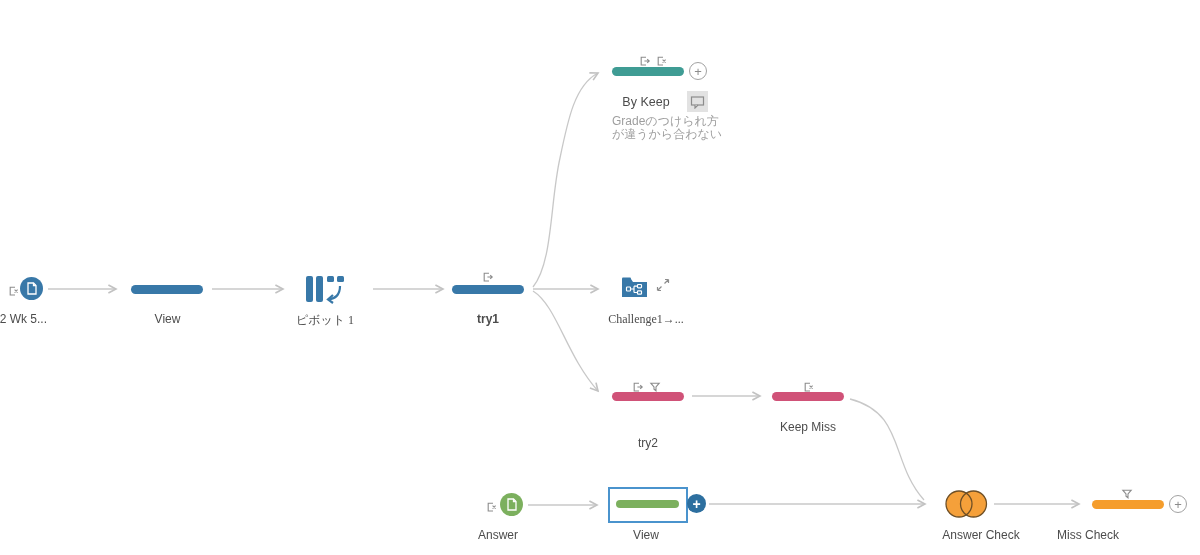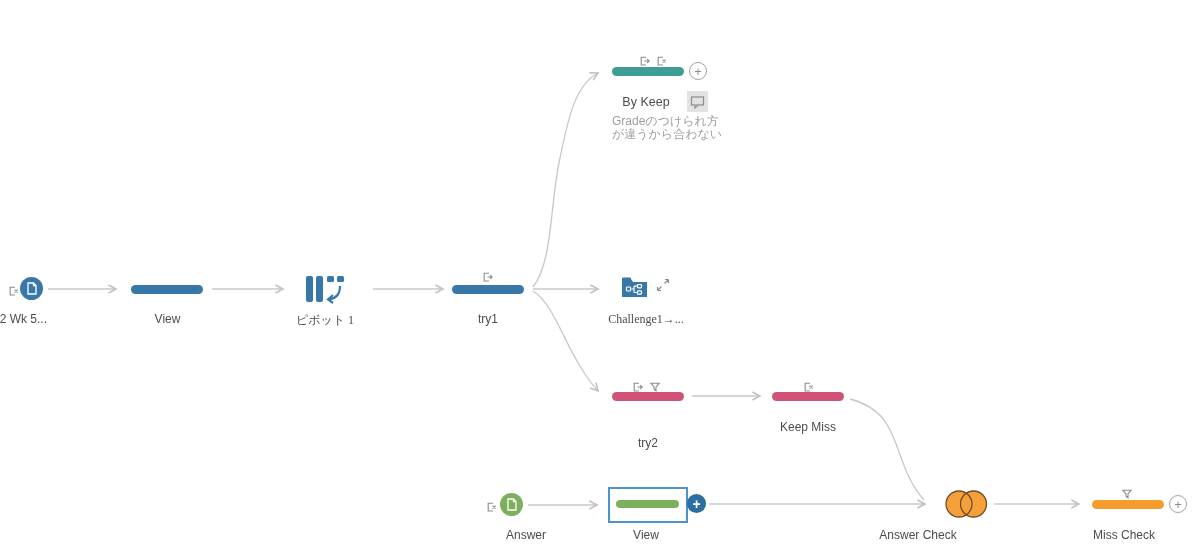--- a/index.html
+++ b/index.html
@@ -71,21 +71,21 @@
   </div>
   <div class="node-label" style="left:285px;top:312px;width:80px;font-family:Liberation Serif, serif;">ピボット 1</div>
 
   <span class="badge" style="left:482px;top:269px;">
     <svg width="12" height="12" viewBox="0 0 12 12">
         <path d="M7,2.2 H2.2 V10 H7" fill="none" stroke="#8c8c8c" stroke-width="1.1"></path>
         <path d="M5.4,6 H10 M8.2,4.2 L10.2,6 L8.2,7.8" fill="none" stroke="#8c8c8c" stroke-width="1.1"></path>
       </svg>
   </span>
   <div class="bar" style="left:452px;top:285px;background:#3878a8;"></div>
-  <div class="node-label" style="left:452px;top:312px;width:72px;">try1</div>
+  <div class="node-label" style="left:452px;top:312px;width:72px;font-weight:bold;">try1</div>
 
   <span class="badge" style="left:639px;top:53px;">
     <svg width="12" height="12" viewBox="0 0 12 12">
         <path d="M7,2.2 H2.2 V10 H7" fill="none" stroke="#8c8c8c" stroke-width="1.1"></path>
         <path d="M5.4,6 H10 M8.2,4.2 L10.2,6 L8.2,7.8" fill="none" stroke="#8c8c8c" stroke-width="1.1"></path>
       </svg>
   </span>
   <span class="badge" style="left:656px;top:53px;">
     <svg width="12" height="12" viewBox="0 0 12 12">
         <path d="M7,2.2 H2.2 V10 H7" fill="none" stroke="#8c8c8c" stroke-width="1.1"></path>
@@ -154,43 +154,43 @@
         <path d="M7,2.2 H2.2 V10 H7" fill="none" stroke="#8c8c8c" stroke-width="1.1"></path>
         <path d="M6.6,4.6 L9.6,7.6 M9.6,4.6 L6.6,7.6" stroke="#8c8c8c" stroke-width="1.1"></path>
       </svg>
   </span>
   <div class="circle-node" style="left:500px;top:493px;background:#7cb05e;">
     <svg width="12" height="13" viewBox="0 0 12 13">
         <path d="M2,1 H7.5 L10,3.5 V12 H2 Z" fill="none" stroke="#ffffff" stroke-width="1.3"></path>
         <path d="M7.5,1 V3.5 H10" fill="none" stroke="#ffffff" stroke-width="1.3"></path>
       </svg>
   </div>
-  <div class="node-label" style="left:496px;top:528px;width:60px;">Answer</div>
+  <div class="node-label" style="left:468px;top:528px;width:60px;">Answer</div>
 
   <div class="selected-box"></div>
   <div class="bar" style="left:616px;top:500px;width:63px;height:8px;background:#7cb05e;"></div>
   <div class="plus-blue" style="left:687px;top:494px;">
       <span>+</span>
     </div>
   <div class="node-label" style="left:606px;top:528px;width:80px;">View</div>
 
   <div style="position:absolute;left:943px;top:489px;">
     <svg width="47" height="30" viewBox="0 0 47 30">
       <circle cx="16" cy="15" r="13" fill="#f5a03a"></circle>
       <circle cx="30.5" cy="15" r="13" fill="#f5a03a"></circle>
       <circle cx="16" cy="15" r="13" fill="none" stroke="#6e4f26" stroke-width="1.3"></circle>
       <circle cx="30.5" cy="15" r="13" fill="none" stroke="#6e4f26" stroke-width="1.3"></circle>
     </svg>
   </div>
-  <div class="node-label" style="left:868px;top:528px;width:100px;">Answer Check</div>
+  <div class="node-label" style="left:931px;top:528px;width:100px;">Answer Check</div>
 
   <span class="badge" style="left:1121px;top:486px;">
     <svg width="12" height="12" viewBox="0 0 12 12">
         <path d="M1.8,2.2 H10.2 L7,6 V9.8 L5,8.2 V6 Z" fill="none" stroke="#8c8c8c" stroke-width="1.1"></path>
       </svg>
   </span>
   <div class="bar" style="left:1092px;top:500px;background:#f59d2c;"></div>
   <div class="plus-grey" style="left:1169px;top:495px;">
       <span>+</span>
     </div>
-  <div class="node-label" style="left:1052px;top:528px;width:72px;margin-left:36px;">Miss Check</div>
+  <div class="node-label" style="left:1052px;top:528px;width:72px;">Miss Check</div>
 
 </div>
 
 </body></html>

